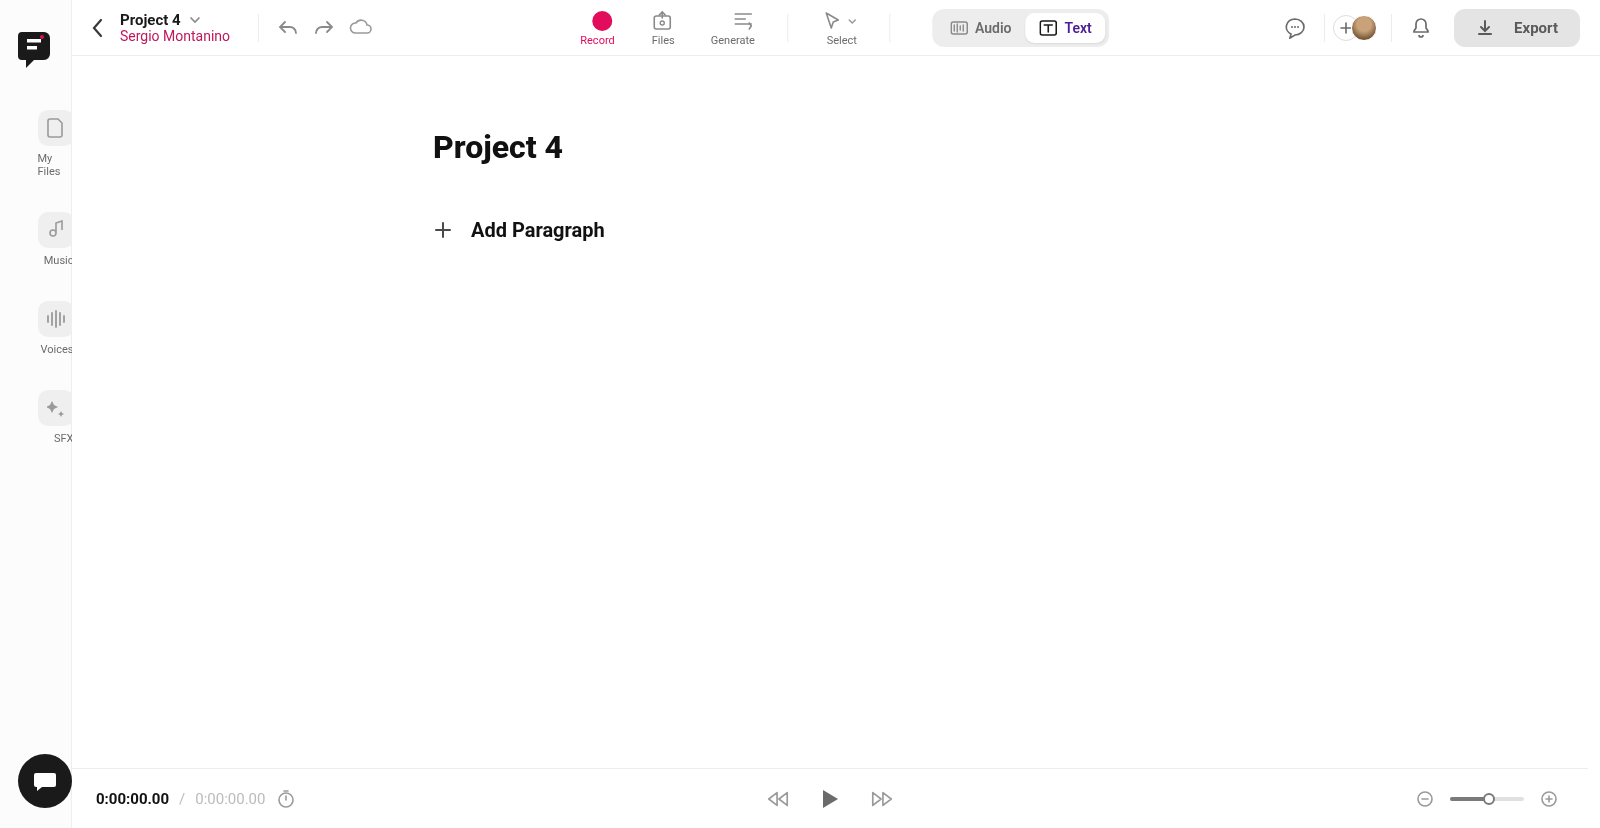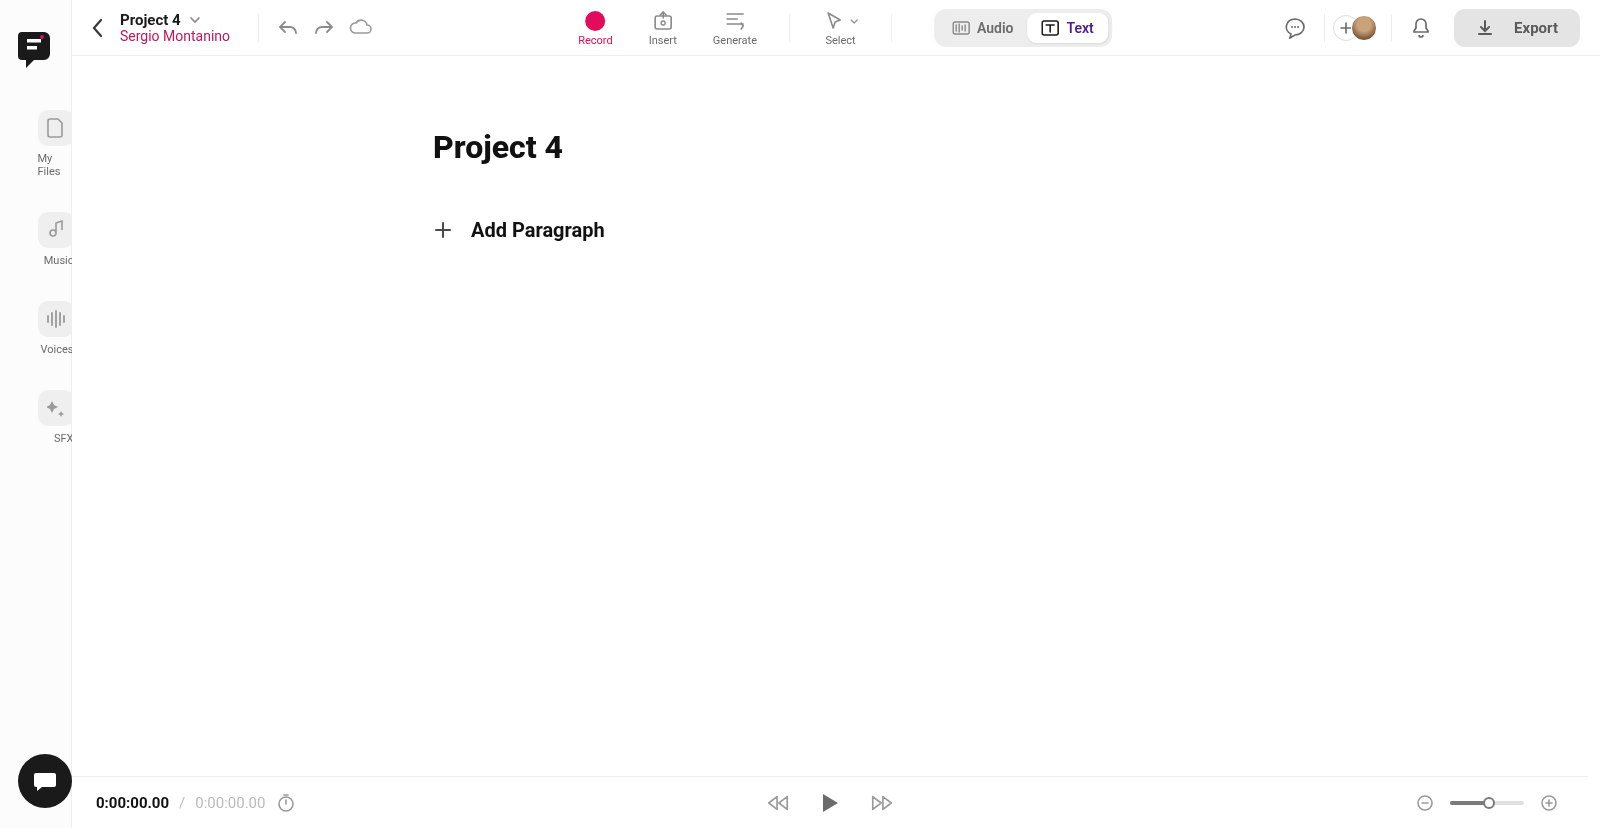--- a/index.html
+++ b/index.html
@@ -85,21 +85,21 @@
     }
     .center-tools {
       position: absolute;
       left: 50%;
       transform: translateX(-50%);
       display: flex;
       align-items: center;
       height: 100%;
     }
     .tool {
-      display: flex; flex-direction: column; align-items: center;
+      display: flex; flex-direction: column; align-items: flex-end;
       padding: 0 18px;
       cursor: pointer;
       color: #6b6b6b;
     }
     .tool-icon { width: 24px; height: 24px; display:flex; align-items:center; justify-content:center; margin-bottom:1px;}
     .tool-label { font-size: 11px; }
     .tool.record .tool-label { color: #e30b5c; }
     .record-dot {
       width: 20px; height: 20px;
       border-radius: 50%;
@@ -193,21 +193,21 @@
     }
     .action-icon {
       width: 20px; height: 20px;
       display: flex; align-items: center; justify-content: center;
       color: #4a4a4a;
     }
     
     .player {
       position: absolute;
       left: 72px; bottom: 0; right: 12px;
-      height: 52px;
+      height: 60px;
       border-top: 1px solid #eeeeee;
       display: flex;
       align-items: center;
       padding: 0 24px;
       background: #fff;
     }
     .time-block { display: flex; align-items: center; gap: 10px; }
     .time-current { font-weight: 700; font-size: 15px; color: #111; }
     .time-sep { color: #bbb; font-size: 15px; }
     .time-total { color: #bbb; font-size: 15px; }
@@ -352,21 +352,21 @@
       <span class="tool-label">Record</span>
     </div>
     <div class="tool">
       <div class="tool-icon">
         <svg width="22" height="22" viewBox="0 0 22 22">
             <rect x="3" y="6" width="16" height="13" rx="2" fill="none" stroke="#8a8a8a" stroke-width="1.6"></rect>
             <path d="M11 2v6M8 5l3-3 3 3" fill="none" stroke="#8a8a8a" stroke-width="1.6" stroke-linecap="round"></path>
             <circle cx="11" cy="13" r="2" fill="none" stroke="#8a8a8a" stroke-width="1.4"></circle>
           </svg>
       </div>
-      <span class="tool-label">Insert</span>
+      <span class="tool-label">Files</span>
     </div>
     <div class="tool">
       <div class="tool-icon">
         <svg width="22" height="22" viewBox="0 0 22 22">
             <path d="M3 4h16M3 9h10M3 14h16" fill="none" stroke="#8a8a8a" stroke-width="1.6" stroke-linecap="round"></path>
             <path d="M17 13l2 3-2 3" fill="none" stroke="#8a8a8a" stroke-width="1.6" stroke-linecap="round"></path>
           </svg>
       </div>
       <span class="tool-label">Generate</span>
     </div>

